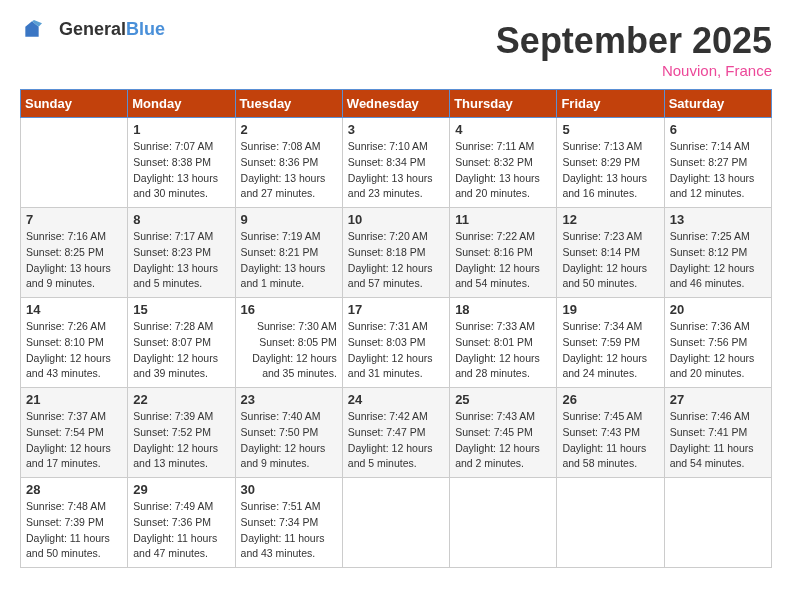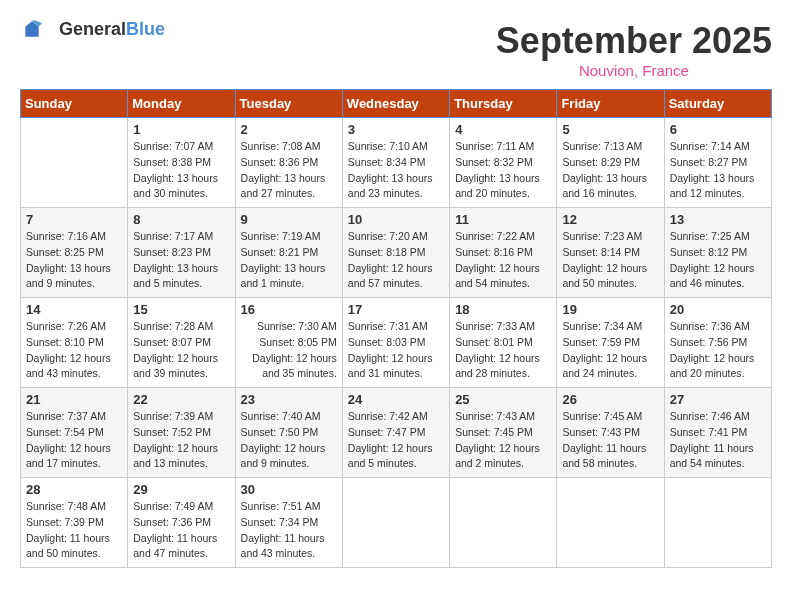--- a/index.html
+++ b/index.html
@@ -31,21 +31,21 @@
       font-weight: bold;
       color: #4a90d9;
       line-height: 1;
     }
     .logo-icon {
       width: 24px;
       height: 20px;
       position: relative;
     }
     .title-block {
-      text-align: center;
+      text-align: right;
     }
     .month-title {
       font-size: 36px;
       font-weight: bold;
       color: #333;
     }
     .location {
       font-size: 15px;
       color: #ec4899;
     }

